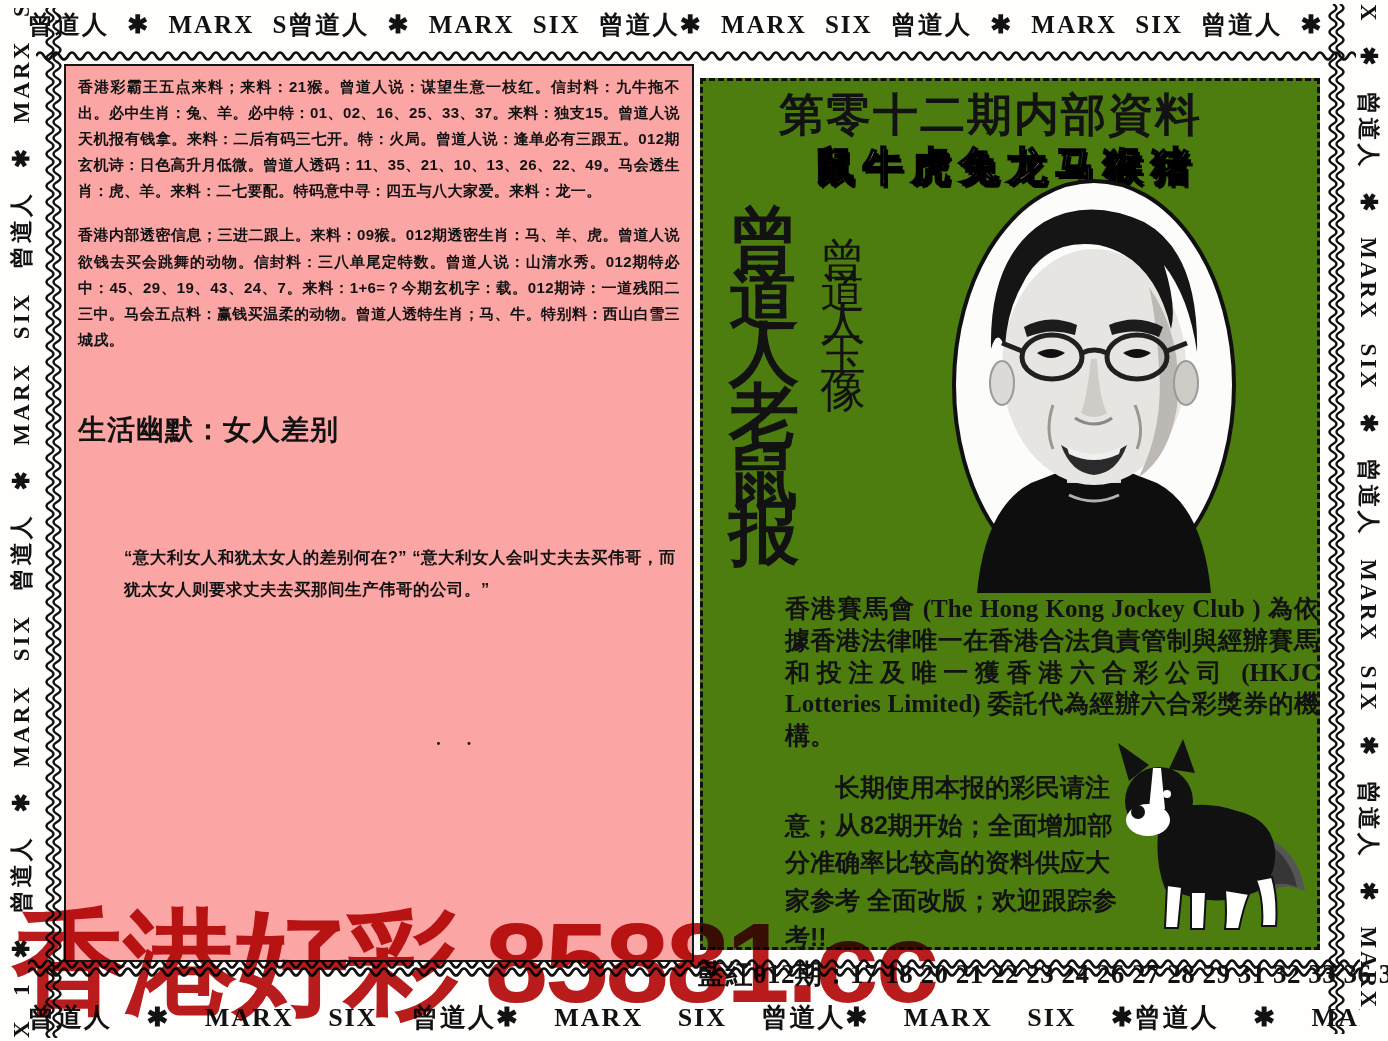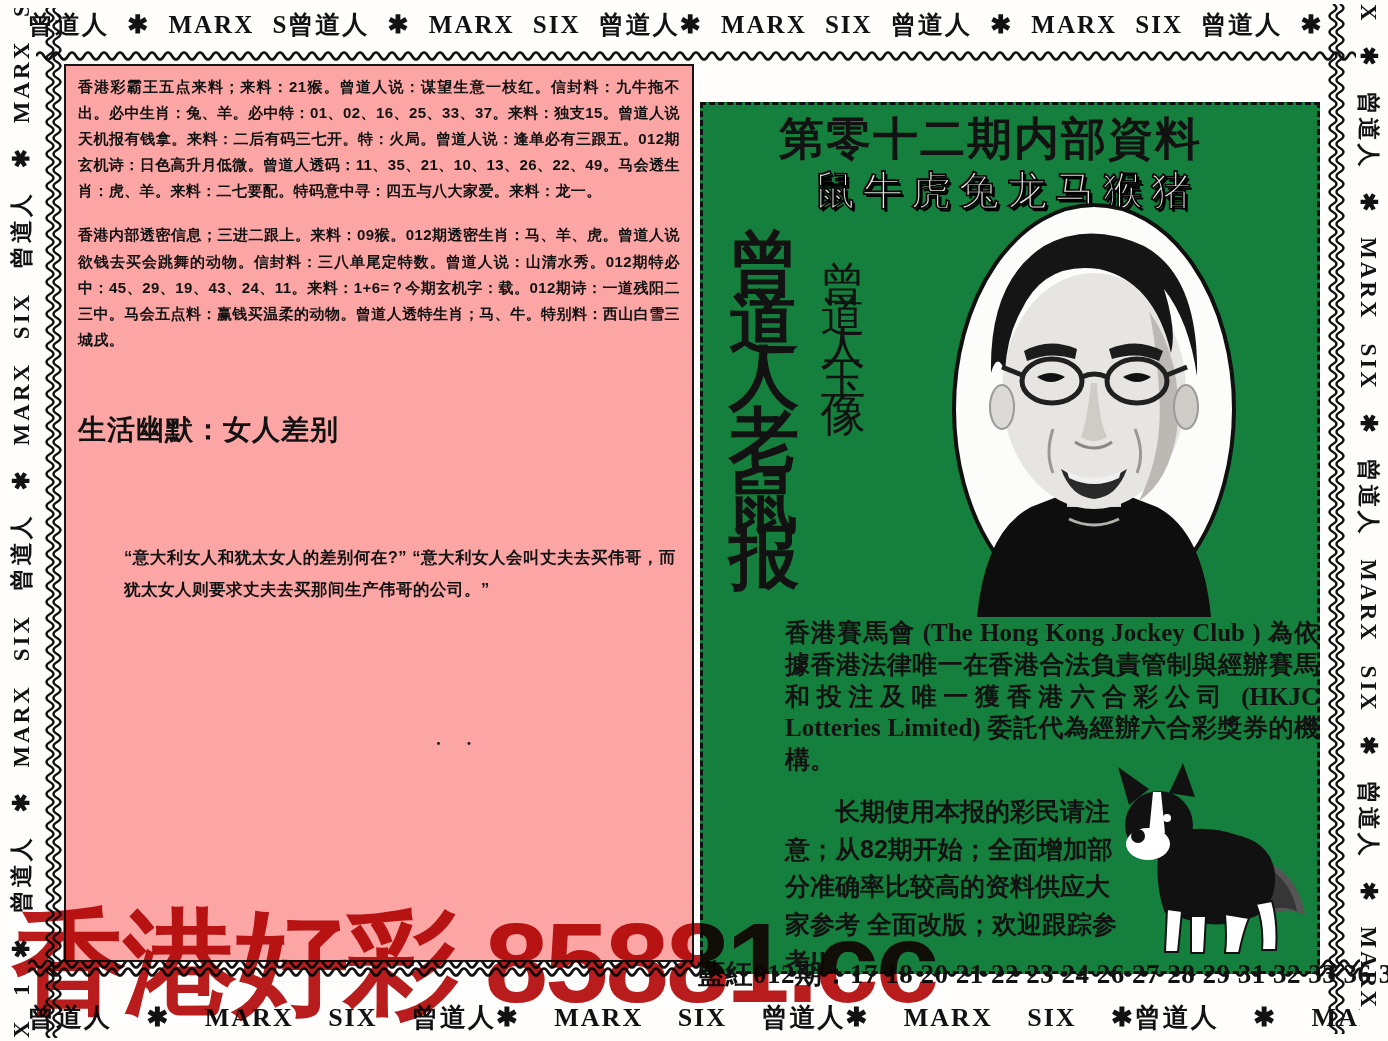--- a/index.html
+++ b/index.html
@@ -47,29 +47,29 @@
     margin-top:58px;font-family:"Liberation Sans","DejaVu Sans",sans-serif;
     font-weight:900;font-size:28px;letter-spacing:1px;
   }
   .dots{position:absolute;right:210px;top:668px;font-size:18px;font-weight:900;letter-spacing:10px;}
   .joke{
     margin-top:92px;font-family:"Liberation Sans","DejaVu Sans",sans-serif;
     font-weight:700;font-size:16.5px;line-height:1.95;letter-spacing:.5px;margin-left:46px;
   }
   
   .right-panel{
-    position:absolute;left:700px;top:102px;width:620px;height:872px;
-    border:3px dashed #101010;box-sizing:border-box;background:#15803d;
+    position:absolute;left:700px;top:78px;width:620px;height:872px;
+    border:3px dashed #101010;box-sizing:border-box;background:#4d7c0f;
   }
   .rp-title{
     position:absolute;left:76px;top:4px;font-size:45px;font-weight:900;
     letter-spacing:2px;white-space:nowrap;
   }
   .rp-subtitle{
-    position:absolute;left:112px;top:58px;font-size:40px;font-weight:400;
+    position:absolute;left:112px;top:58px;font-size:40px;font-weight:700;
     letter-spacing:8px;white-space:nowrap;color:#e9e7e4;
     -webkit-text-stroke:1.6px #000;
     text-shadow:2.5px 2.5px 0 #000,-1px -1px 0 #333;
   }
   .v-col{
     position:absolute;writing-mode:vertical-rl;text-orientation:upright;
     white-space:nowrap;
   }
   .v-left{left:14px;top:66px;font-size:70px;font-weight:900;letter-spacing:59px;}
   .v-right{left:110px;top:120px;font-size:45px;font-weight:400;letter-spacing:33px;}
@@ -123,21 +123,21 @@
   </div>
 
   <svg class="wave wave-bottom" width="1332" height="24">
     <path fill="none" stroke="#111" stroke-width="2.6" d="M0 8 q4 -7 8 0 t8 0 t8 0 t8 0 t8 0 t8 0 t8 0 t8 0 t8 0 t8 0 t8 0 t8 0 t8 0 t8 0 t8 0 t8 0 t8 0 t8 0 t8 0 t8 0 t8 0 t8 0 t8 0 t8 0 t8 0 t8 0 t8 0 t8 0 t8 0 t8 0 t8 0 t8 0 t8 0 t8 0 t8 0 t8 0 t8 0 t8 0 t8 0 t8 0 t8 0 t8 0 t8 0 t8 0 t8 0 t8 0 t8 0 t8 0 t8 0 t8 0 t8 0 t8 0 t8 0 t8 0 t8 0 t8 0 t8 0 t8 0 t8 0 t8 0 t8 0 t8 0 t8 0 t8 0 t8 0 t8 0 t8 0 t8 0 t8 0 t8 0 t8 0 t8 0 t8 0 t8 0 t8 0 t8 0 t8 0 t8 0 t8 0 t8 0 t8 0 t8 0 t8 0 t8 0 t8 0 t8 0 t8 0 t8 0 t8 0 t8 0 t8 0 t8 0 t8 0 t8 0 t8 0 t8 0 t8 0 t8 0 t8 0 t8 0 t8 0 t8 0 t8 0 t8 0 t8 0 t8 0 t8 0 t8 0 t8 0 t8 0 t8 0 t8 0 t8 0 t8 0 t8 0 t8 0 t8 0 t8 0 t8 0 t8 0 t8 0 t8 0 t8 0 t8 0 t8 0 t8 0 t8 0 t8 0 t8 0 t8 0 t8 0 t8 0 t8 0 t8 0 t8 0 t8 0 t8 0 t8 0 t8 0 t8 0 t8 0 t8 0 t8 0 t8 0 t8 0 t8 0 t8 0 t8 0 t8 0 t8 0 t8 0 t8 0 t8 0 t8 0 t8 0 t8 0 t8 0 t8 0 t8 0 t8 0 t8 0 t8 0 t8 0 t8 0 t8 0 t8 0 t8 0 t8 0"></path>
     <path fill="none" stroke="#111" stroke-width="2.6" transform="translate(0,8)" d="M0 8 q4 -7 8 0 t8 0 t8 0 t8 0 t8 0 t8 0 t8 0 t8 0 t8 0 t8 0 t8 0 t8 0 t8 0 t8 0 t8 0 t8 0 t8 0 t8 0 t8 0 t8 0 t8 0 t8 0 t8 0 t8 0 t8 0 t8 0 t8 0 t8 0 t8 0 t8 0 t8 0 t8 0 t8 0 t8 0 t8 0 t8 0 t8 0 t8 0 t8 0 t8 0 t8 0 t8 0 t8 0 t8 0 t8 0 t8 0 t8 0 t8 0 t8 0 t8 0 t8 0 t8 0 t8 0 t8 0 t8 0 t8 0 t8 0 t8 0 t8 0 t8 0 t8 0 t8 0 t8 0 t8 0 t8 0 t8 0 t8 0 t8 0 t8 0 t8 0 t8 0 t8 0 t8 0 t8 0 t8 0 t8 0 t8 0 t8 0 t8 0 t8 0 t8 0 t8 0 t8 0 t8 0 t8 0 t8 0 t8 0 t8 0 t8 0 t8 0 t8 0 t8 0 t8 0 t8 0 t8 0 t8 0 t8 0 t8 0 t8 0 t8 0 t8 0 t8 0 t8 0 t8 0 t8 0 t8 0 t8 0 t8 0 t8 0 t8 0 t8 0 t8 0 t8 0 t8 0 t8 0 t8 0 t8 0 t8 0 t8 0 t8 0 t8 0 t8 0 t8 0 t8 0 t8 0 t8 0 t8 0 t8 0 t8 0 t8 0 t8 0 t8 0 t8 0 t8 0 t8 0 t8 0 t8 0 t8 0 t8 0 t8 0 t8 0 t8 0 t8 0 t8 0 t8 0 t8 0 t8 0 t8 0 t8 0 t8 0 t8 0 t8 0 t8 0 t8 0 t8 0 t8 0 t8 0 t8 0 t8 0 t8 0 t8 0 t8 0 t8 0 t8 0 t8 0 t8 0 t8 0 t8 0"></path>
   </svg>
   <div class="border-strip border-bottom">曾道人 ✱ MARX SIX 曾道人✱ MARX SIX 曾道人✱ MARX SIX ✱曾道人 ✱ MARX SIX ✱</div>
 
   <div class="left-panel">
     <p class="para p1">香港彩霸王五点来料；来料：21猴。曾道人说：谋望生意一枝红。信封料：九牛拖不出。必中生肖：兔、羊。必中特：01、02、16、25、33、37。来料：独支15。曾道人说天机报有钱拿。来料：二后有码三七开。特：火局。曾道人说：逢单必有三跟五。012期玄机诗：日色高升月低微。曾道人透码：11、35、21、10、13、26、22、49。马会透生肖：虎、羊。来料：二七要配。特码意中寻：四五与八大家爱。来料：龙一。</p>
-    <p class="para p4">香港内部透密信息；三进二跟上。来料：09猴。012期透密生肖：马、羊、虎。曾道人说欲钱去买会跳舞的动物。信封料：三八单尾定特数。曾道人说：山清水秀。012期特必中：45、29、19、43、24、11。来料：1+6=？今期玄机字：载。012期诗：一道残阳二三中。马会五点料：赢钱买温柔的动物。曾道人透特生肖；马、牛。特别料：西山白雪三城戌。</p>
+    <p class="para p4">香港内部透密信息；三进二跟上。来料：09猴。012期透密生肖：马、羊、虎。曾道人说欲钱去买会跳舞的动物。信封料：三八单尾定特数。曾道人说：山清水秀。012期特必中：45、29、19、43、24、7。来料：1+6=？今期玄机字：载。012期诗：一道残阳二三中。马会五点料：赢钱买温柔的动物。曾道人透特生肖；马、牛。特别料：西山白雪三城戌。</p>
     <div class="humor-title">生活幽默：女人差别</div>
     <span class="dots">· ·</span>
     <p class="joke">“意大利女人和犹太女人的差别何在?” “意大利女人会叫丈夫去买伟哥，而犹太女人则要求丈夫去买那间生产伟哥的公司。”</p>
   </div>
 
   <div class="right-panel">
     <div class="rp-title">第零十二期内部資料</div>
     <div class="rp-subtitle">鼠牛虎兔龙马猴猪</div>
 
     <div class="v-col v-left">曾道人老鼠报</div>

